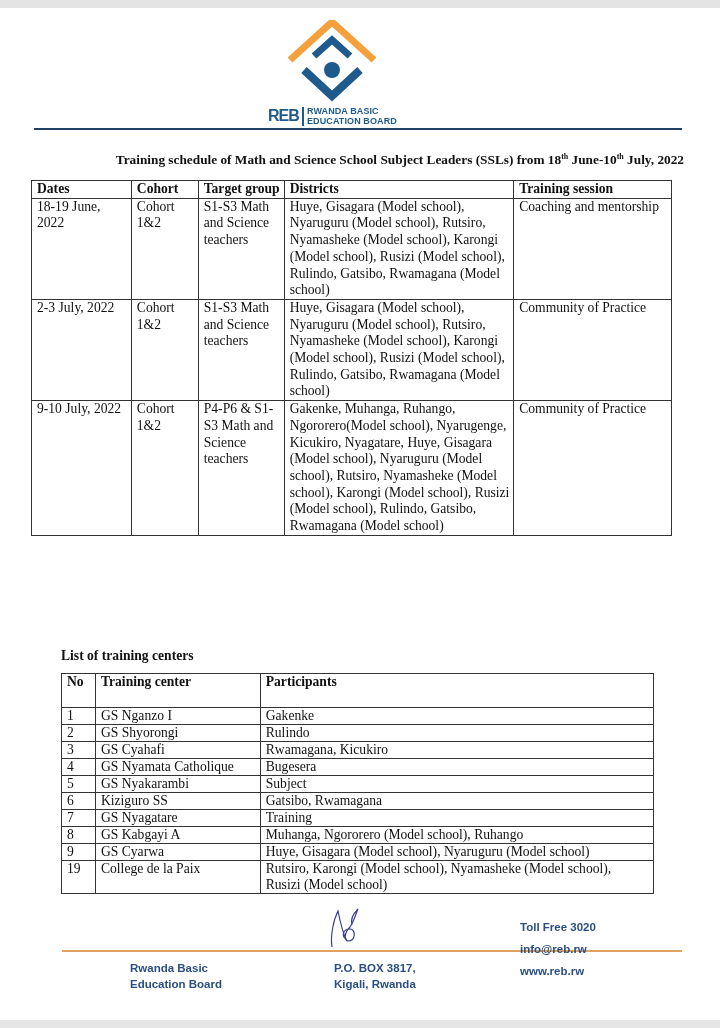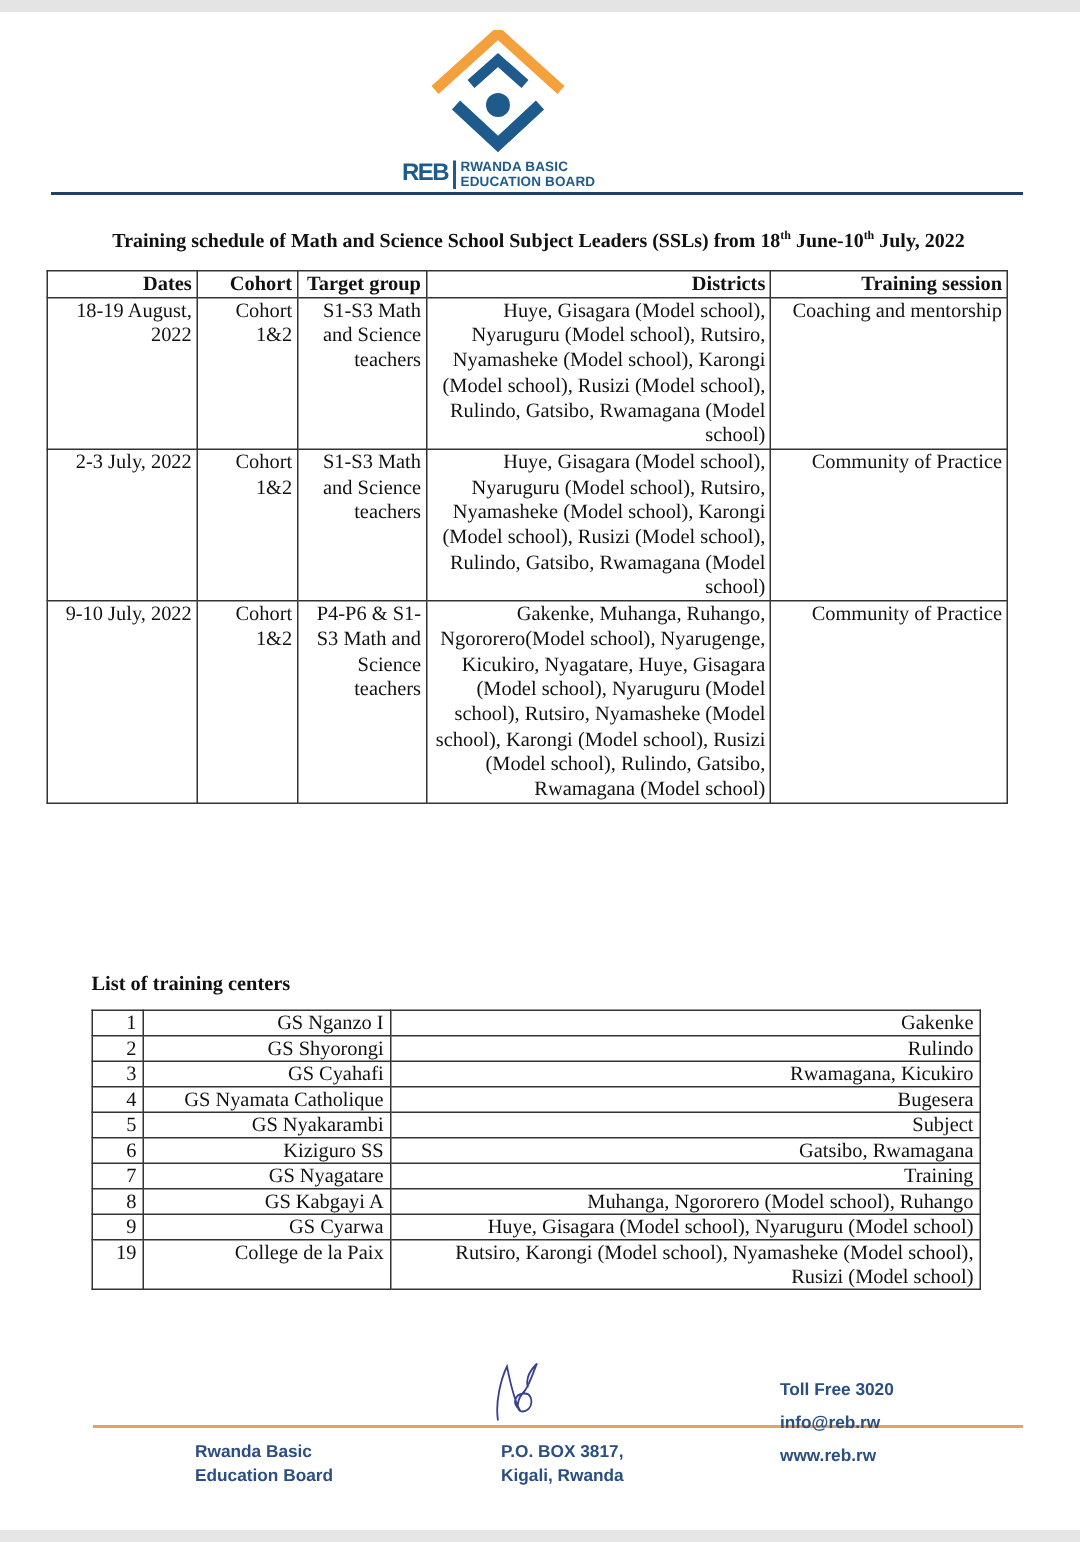--- a/index.html
+++ b/index.html
@@ -21,27 +21,27 @@
   }
   .reb-sep { position: absolute; left: 52px; top: 87px; width: 2px; height: 19px; background: #1e5b8c; }
   .reb-full {
     position: absolute; left: 57px; top: 86px;
     font-family: "Liberation Sans", "DejaVu Sans", sans-serif;
     font-weight: bold; font-size: 9px; line-height: 10px; color: #1e5b8c; letter-spacing: 0.1px;
   }
   .header-rule { position: absolute; left: 34px; top: 128px; width: 648px; height: 2px; background: #1f3f66; }
 
   .doc-title {
-    position: absolute; left: 34px; top: 152px; width: 650px; text-align: center;
+    position: absolute; left: 34px; top: 152px; width: 650px; text-align: right;
     font-weight: bold; font-size: 13.3px; white-space: nowrap;
   }
   .doc-title sup { font-size: 8px; }
 
   table { border-collapse: collapse; position: absolute; font-size: 13.6px; line-height: 16.7px; }
-  td, th { border: 1px solid #333; vertical-align: top; padding: 0 3px; text-align: right; }
+  td, th { border: 1px solid #333; vertical-align: top; padding: 0 3px; text-align: left; }
   th { font-weight: bold; }
 
   .schedule { left: 31px; top: 180px; width: 641px; }
   .schedule col.c1 { width: 100px; }
   .schedule col.c2 { width: 67px; }
   .schedule col.c3 { width: 86px; }
   .schedule col.c4 { width: 230px; }
   .schedule col.c5 { width: 158px; }
   .schedule td, .schedule th { padding: 0 3px 0 5px; }
 
@@ -99,21 +99,21 @@
     </colgroup>
   <tbody>
       <tr>
     <th>Dates</th>
     <th>Cohort</th>
     <th>Target group</th>
     <th>Districts</th>
     <th>Training session</th>
   </tr>
   <tr>
-    <td>18-19 August, 2022</td>
+    <td>18-19 June, 2022</td>
     <td>Cohort 1&amp;2</td>
     <td>S1-S3 Math and Science teachers</td>
     <td>Huye, Gisagara (Model school), Nyaruguru (Model school), Rutsiro, Nyamasheke (Model school), Karongi (Model school), Rusizi (Model school), Rulindo, Gatsibo, Rwamagana (Model school)</td>
     <td>Coaching and mentorship</td>
   </tr>
   <tr>
     <td>2-3 July, 2022</td>
     <td>Cohort 1&amp;2</td>
     <td>S1-S3 Math and Science teachers</td>
     <td>Huye, Gisagara (Model school), Nyaruguru (Model school), Rutsiro, Nyamasheke (Model school), Karongi (Model school), Rusizi (Model school), Rulindo, Gatsibo, Rwamagana (Model school)</td>
@@ -130,20 +130,25 @@
   </table>
 
 <div class="centers-heading">List of training centers</div>
 <table class="centers">
   <colgroup>
       <col class="n1">
       <col class="n2">
       <col class="n3">
     </colgroup>
   <tbody>
+      <tr>
+    <th>No</th>
+    <th>Training center</th>
+    <th>Participants</th>
+  </tr>
   <tr>
         <td>1</td>
         <td>GS Nganzo I</td>
         <td>Gakenke</td>
       </tr>
   <tr>
         <td>2</td>
         <td>GS Shyorongi</td>
         <td>Rulindo</td>
       </tr>

